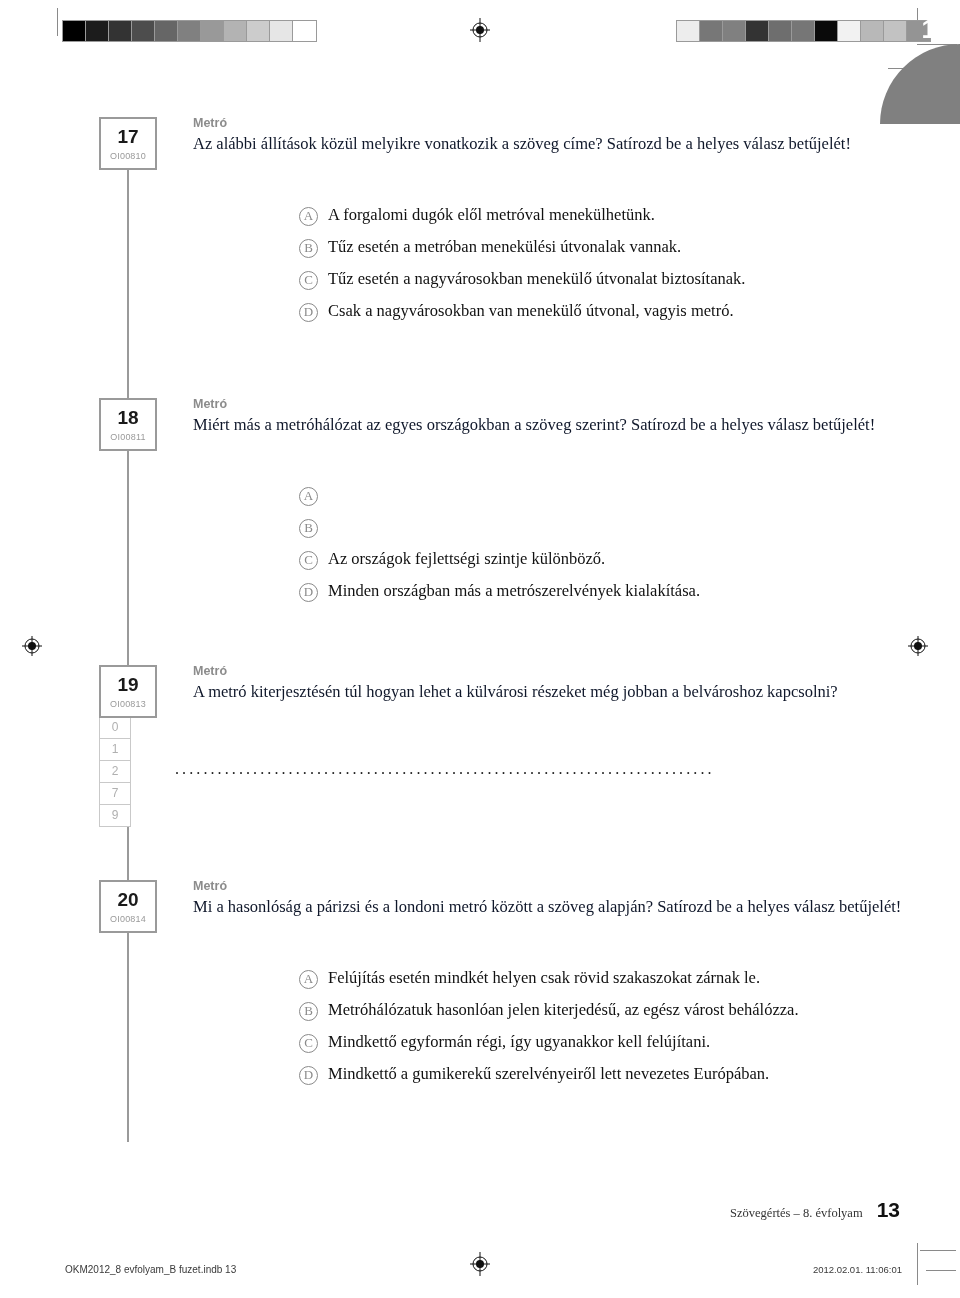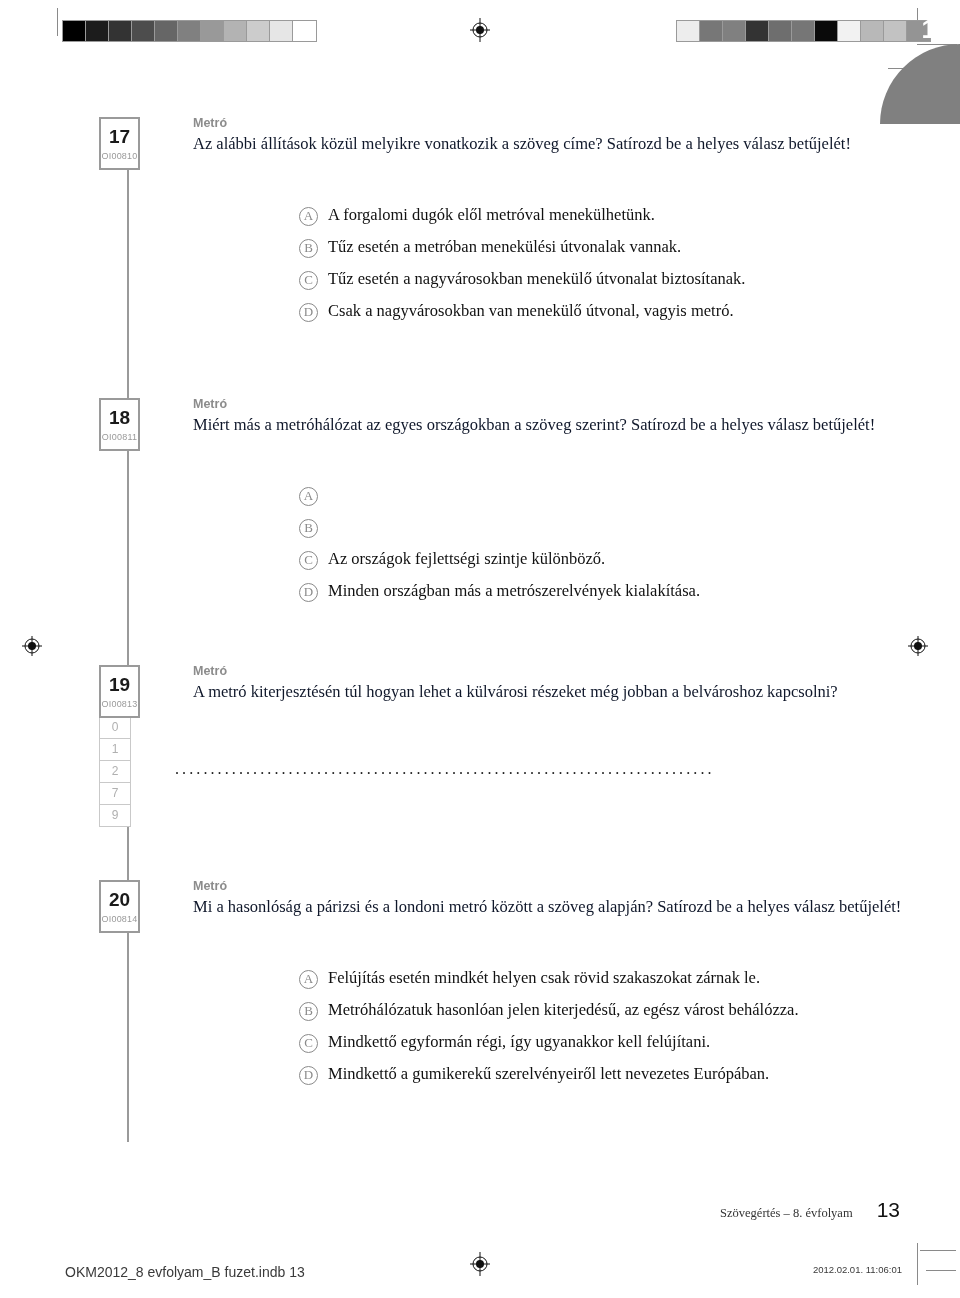--- a/index.html
+++ b/index.html
@@ -75,21 +75,21 @@
   }
   .question {
     position: absolute;
     left: 99px;
     width: 800px;
   }
   .qnum-box {
     position: absolute;
     left: 0;
     top: 0;
-    width: 41px;
+    width: 58px;
     min-height: 52px;
     border: 2px solid #9a9a9a;
     box-sizing: border-box;
     background: #fff;
     text-align: center;
     z-index: 2;
   }
   .qnum {
     font-family: "Liberation Sans", sans-serif;
     font-weight: bold;
@@ -205,47 +205,47 @@
     width: 650px;
   }
 
   
   .page-footer {
     position: absolute;
     right: 60px;
     bottom: 76px;
     display: flex;
     align-items: baseline;
-    gap: 24px;
+    gap: 14px;
   }
   .footer-subject {
     font-family: "Liberation Serif", serif;
     font-size: 12.5px;
     color: #333;
   }
   .footer-pageno {
     font-family: "Liberation Sans", sans-serif;
-    font-weight: normal;
+    font-weight: bold;
     font-size: 21px;
     color: #111;
   }
 
   .print-footer {
     position: absolute;
     left: 0;
     bottom: 18px;
     width: 960px;
     height: 16px;
   }
   .print-footer .pf-left {
     position: absolute;
     left: 65px;
     top: 0;
     font-family: "Liberation Sans", sans-serif;
-    font-size: 14px;
+    font-size: 10px;
     color: #3a3a3a;
   }
   .print-footer .pf-right {
     position: absolute;
     right: 58px;
     top: 0;
     font-family: "Liberation Sans", sans-serif;
     font-size: 9.5px;
     color: #3a3a3a;
   }

